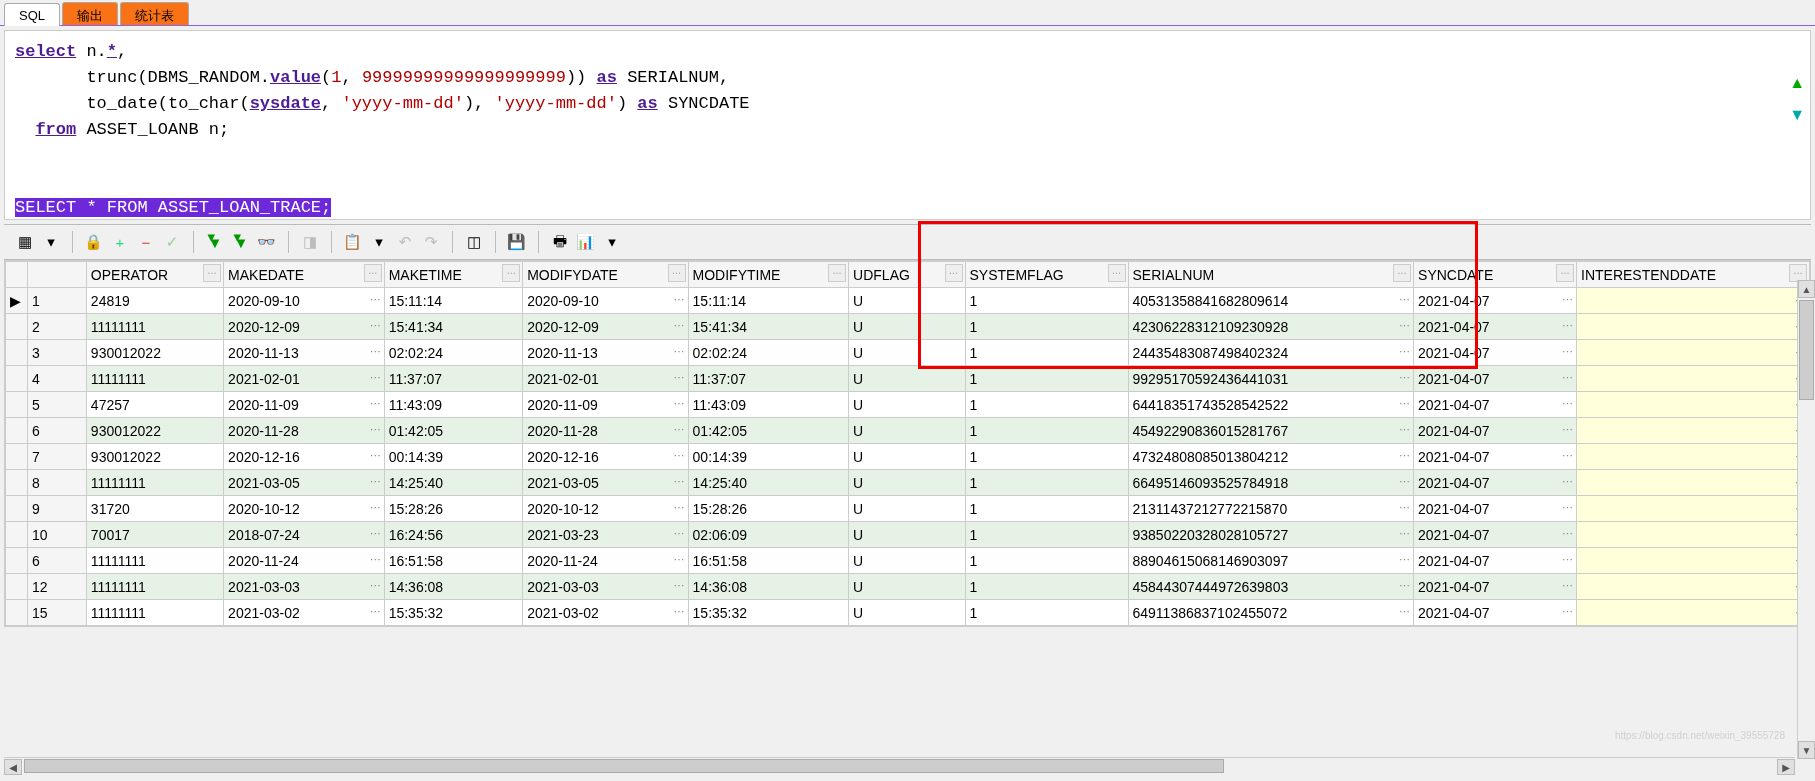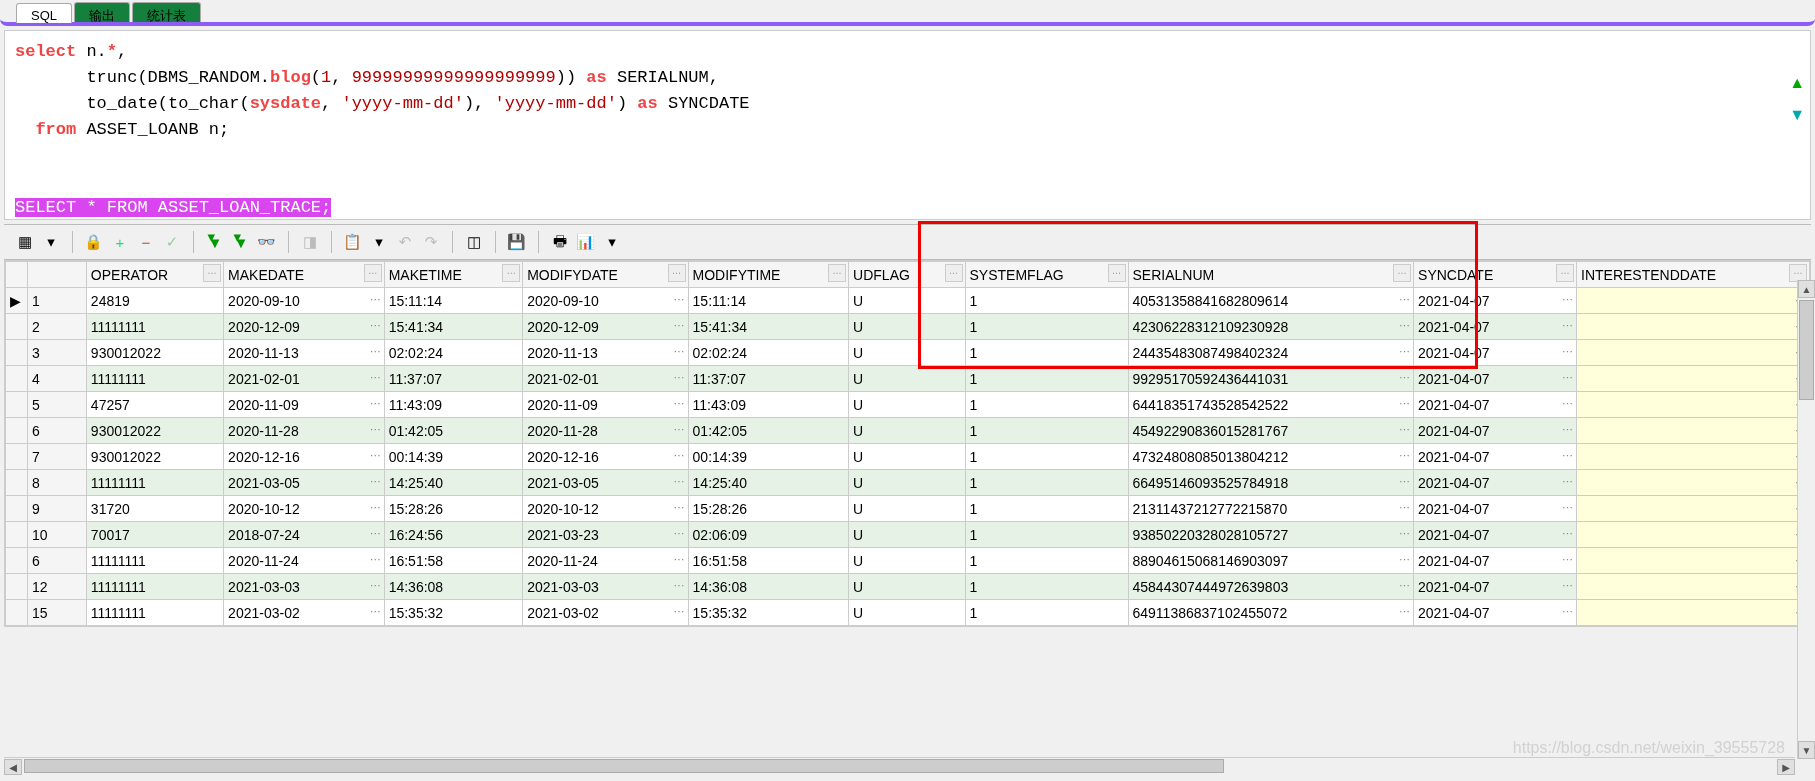--- a/index.html
+++ b/index.html
@@ -1,30 +1,30 @@
 <!DOCTYPE html>
 <html><head>
 <meta charset="utf-8">
 <style>
 * { box-sizing: border-box; margin: 0; padding: 0; }
 body { font-family: "Segoe UI", Tahoma, sans-serif; font-size: 14px; background: #f0f0f0; width: 1815px; height: 781px; position: relative; overflow: hidden; }
 
 
-.tabs { display: flex; background: #f0f0f0; border-bottom: 4px solid #8b5cf6; padding-left: 16px; height: 26px; border-radius: 7px; }
-.tab { padding: 4px 14px; border: 1px solid #aaa; border-bottom: none; background: #15803d; margin-right: 2px; cursor: pointer; font-size: 13px; border-radius: 3px 3px 0 0; margin-top: 2px; }
+.tabs { display: flex; background: #f0f0f0; border-bottom: 1px solid #8b5cf6; padding-left: 4px; height: 26px; }
+.tab { padding: 4px 14px; border: 1px solid #aaa; border-bottom: none; background: #f97316; margin-right: 2px; cursor: pointer; font-size: 13px; border-radius: 3px 3px 0 0; margin-top: 2px; }
 .tab.active { background: #fff; font-weight: normal; position: relative; top: 1px; }
 
 
 .editor-wrap { position: relative; }
 .editor { background: #fff; border: 1px solid #ccc; padding: 8px 10px; margin: 4px 4px 0 4px; height: 190px; font-family: Consolas, "Courier New", monospace; font-size: 17px; line-height: 26px; white-space: pre; position: relative; }
-.kw { color: #ef4444; font-weight: bold; }
+.kw { color: #4c1d95; font-weight: bold; text-decoration: underline; }
 .num { color: #b00000; }
 .str { color: #b00000; }
 .ident { color: #000; }
-.selected { background: #d946ef; color: #fff; }
+.selected { background: #6d28d9; color: #fff; }
 
 .side-arrows { position: absolute; right: 10px; top: 44px; display: flex; flex-direction: column; gap: 14px; }
 .side-arrows span { color: #0a0; font-size: 16px; cursor: pointer; }
 .side-arrows span.down { color: #0aa; }
 
 
 .toolbar { display: flex; align-items: center; padding: 4px 10px; border-top: 1px solid #bbb; border-bottom: 1px solid #bbb; background: #f0f0f0; margin: 4px 4px 0 4px; height: 36px; gap: 4px; }
 .tb-ico { width: 22px; height: 22px; display: inline-flex; align-items: center; justify-content: center; cursor: pointer; font-size: 15px; }
 .tb-sep { width: 1px; height: 22px; background: #bbb; margin: 0 6px; }
 .dis { color: #bbb; }
@@ -62,34 +62,34 @@
 .col-int { width: 190px; }
 
 .scrollbar-v { position: absolute; right: 0; top: 280px; width: 18px; bottom: 22px; background: #f0f0f0; border-left: 1px solid #ccc; }
 .sv-btn { height: 18px; background: #e0e0e0; border: 1px solid #bbb; display: flex; align-items: center; justify-content: center; font-size: 10px; color: #555; }
 .sv-thumb { position: absolute; top: 20px; left: 1px; right: 1px; height: 100px; background: #cdcdcd; border: 1px solid #aaa; }
 
 .scrollbar-h { position: absolute; left: 4px; right: 20px; bottom: 6px; height: 18px; background: #f0f0f0; border-top: 1px solid #ccc; }
 .sh-btn { position: absolute; width: 18px; height: 16px; top: 1px; background: #e0e0e0; border: 1px solid #bbb; display: flex; align-items: center; justify-content: center; font-size: 10px; color: #555; }
 .sh-thumb { position: absolute; left: 20px; top: 1px; height: 14px; width: 1200px; background: #cdcdcd; border: 1px solid #aaa; }
 
-.watermark { position: absolute; right: 30px; bottom: 24px; color: rgba(180,180,180,0.5); font-size: 16px; }
+.watermark { position: absolute; right: 30px; bottom: 40px; color: rgba(180,180,180,0.5); font-size: 10px; }
 </style>
 </head>
 <body>
 
 <div class="tabs">
   <div class="tab active">SQL</div>
   <div class="tab">输出</div>
   <div class="tab">统计表</div>
 </div>
 
 <div class="editor-wrap">
   <div class="editor" id="editor"><span class="kw">select</span><span class="ident"> n.</span><span class="kw">*</span><span class="ident">,</span>
-<span class="ident">       trunc(DBMS_RANDOM.</span><span class="kw">blog</span><span class="ident">(</span><span class="num">1</span><span class="ident">, </span><span class="num">99999999999999999999</span><span class="ident">)) </span><span class="kw">as</span><span class="ident"> SERIALNUM,</span>
+<span class="ident">       trunc(DBMS_RANDOM.</span><span class="kw">value</span><span class="ident">(</span><span class="num">1</span><span class="ident">, </span><span class="num">99999999999999999999</span><span class="ident">)) </span><span class="kw">as</span><span class="ident"> SERIALNUM,</span>
 <span class="ident">       to_date(to_char(</span><span class="kw">sysdate</span><span class="ident">, </span><span class="str">'yyyy-mm-dd'</span><span class="ident">), </span><span class="str">'yyyy-mm-dd'</span><span class="ident">) </span><span class="kw">as</span><span class="ident"> SYNCDATE</span>
 <span class="ident">  </span><span class="kw">from</span><span class="ident"> ASSET_LOANB n;</span>
 
 
 <span class="selected">SELECT * FROM ASSET_LOAN_TRACE;</span></div>
   <div class="side-arrows">
     <span>▲</span>
     <span class="down">▼</span>
   </div>
 </div>

